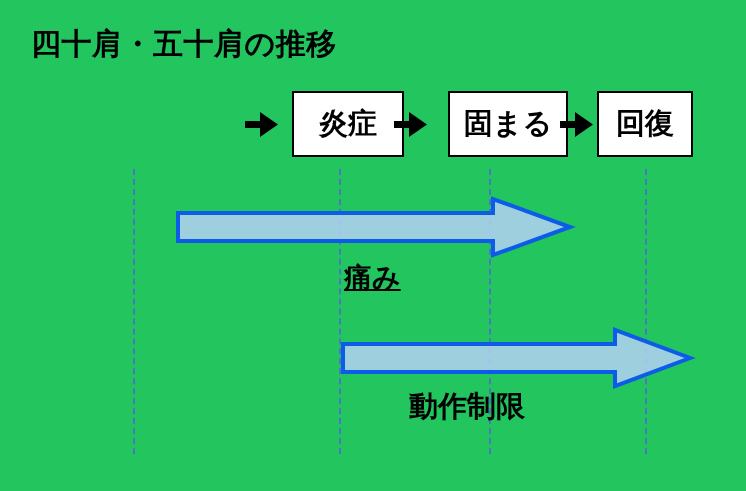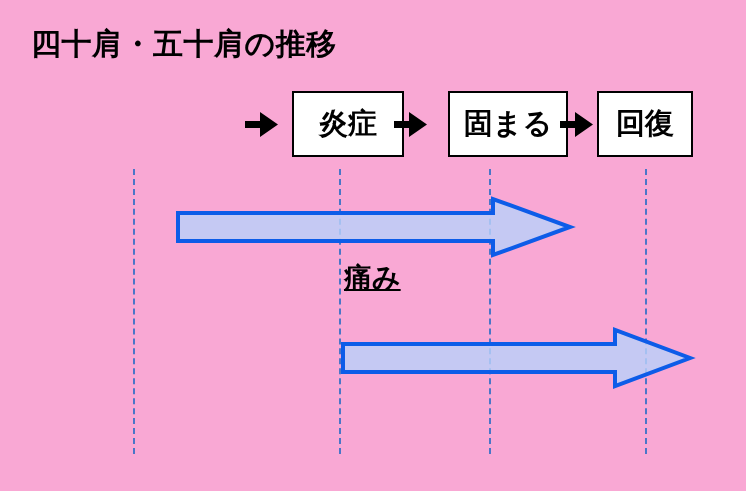--- a/index.html
+++ b/index.html
@@ -4,21 +4,21 @@
 <style>
   html, body {
     margin: 0;
     padding: 0;
     background: #ffffff;
   }
   .canvas {
     position: relative;
     width: 746px;
     height: 491px;
-    background: #f9a8d4;
+    background: #22c55e;
     overflow: hidden;
     font-family: "Liberation Sans", "DejaVu Sans", sans-serif;
     color: #000000;
   }
   .title {
     position: absolute;
     left: 31px;
     top: 24px;
     font-size: 30px;
     font-weight: bold;
@@ -130,14 +130,15 @@
   </svg>
 
   <svg class="big-arrow big-arrow-pain" width="400" height="64" viewBox="0 0 400 64" aria-hidden="true">
     <polygon points="2,17 317,17 317,3 394,31 317,59 317,45 2,45"></polygon>
   </svg>
   <div class="span-label pain-label">痛み</div>
 
   <svg class="big-arrow big-arrow-restriction" width="354" height="64" viewBox="0 0 354 64" aria-hidden="true">
     <polygon points="2,18 274,18 274,4 349,32 274,60 274,46 2,46"></polygon>
   </svg>
+  <div class="span-label restriction-label">動作制限</div>
 
 </div>
 
 </body></html>

